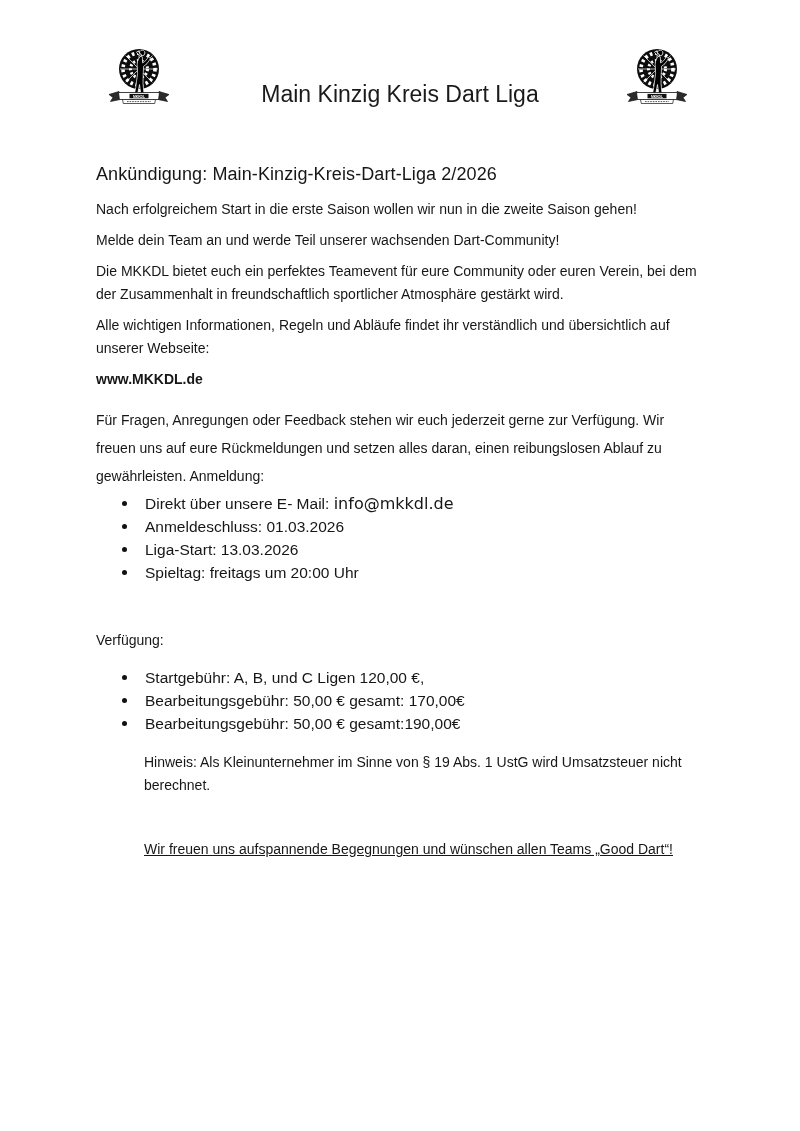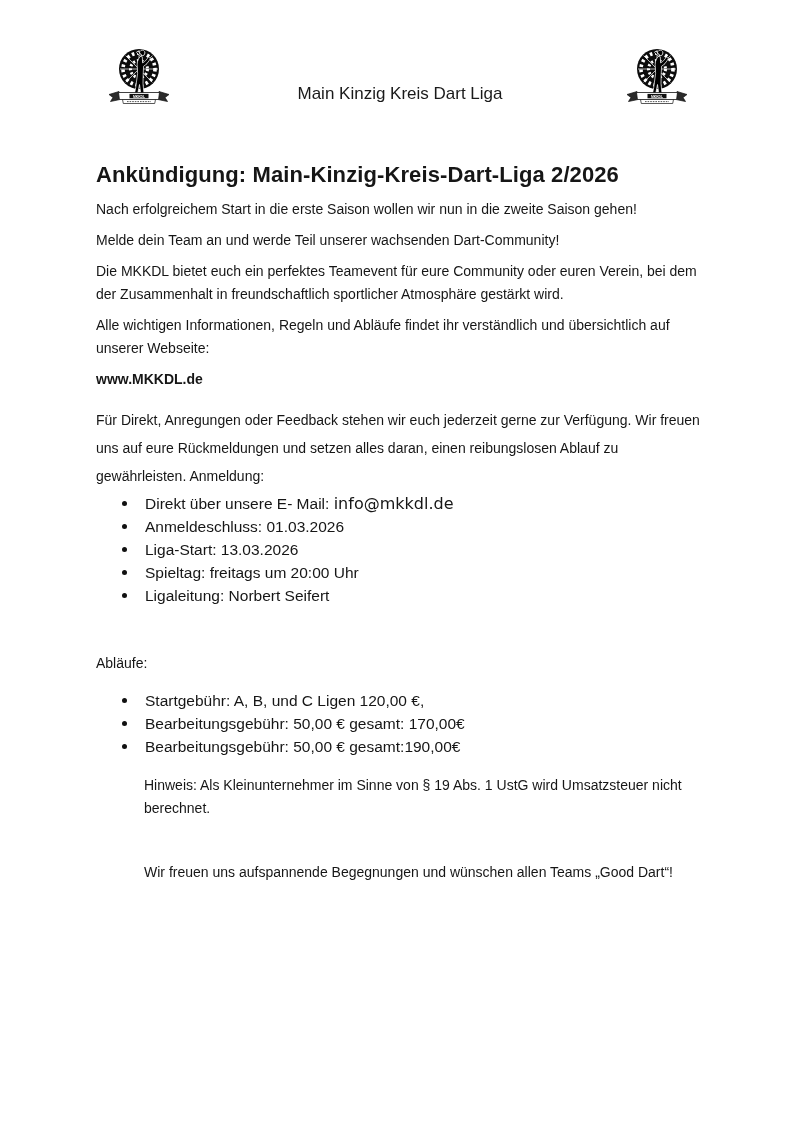--- a/index.html
+++ b/index.html
@@ -17,30 +17,30 @@
   }
   
   .doc-header { position: relative; height: 130px; }
   .logo { position: absolute; top: 47px; width: 66px; height: 58px; }
   .logo-left  { left: 106px; }
   .logo-right { left: 624px; }
   .doc-title {
     position: absolute;
     left: 0; right: 0; top: 84px;
     text-align: center;
-    font-size: 17px;
+    font-size: 23px;
     line-height: 20px;
     color: #1a1a1a;
   }
   
   .doc-body { margin: 0 96px; }
   .doc-body h1 {
-    font-size: 22px;
+    font-size: 18px;
     line-height: 23px;
-    font-weight: bold;
+    font-weight: normal;
     margin: 33px 0 12px 0;
     letter-spacing: 0.1px;
   }
   .doc-body p {
     font-size: 14px;
     line-height: 23px;
     margin: 0 0 8px 0;
   }
   .website { font-weight: bold; margin-bottom: 15px !important; }
   .contact { line-height: 28px !important; margin-bottom: 2px !important; }
@@ -59,21 +59,21 @@
     border-radius: 50%;
     background: #111;
   }
   .email {
     font-family: "DejaVu Sans", sans-serif;
     font-size: 16px;
   }
   .fees-heading { margin: 45px 0 14px 0 !important; }
   .indented { margin-left: 48px !important; max-width: 545px; }
   .hinweis  { margin-top: 16px !important; margin-bottom: 0 !important; }
-  .closing  { margin-top: 41px !important; margin-bottom: 0 !important; }
+  .closing  { margin-top: 41px !important; margin-bottom: 0 !important; text-decoration: underline; }
 </style>
 </head>
 <body>
 
 <div class="page">
 
   <header class="doc-header">
 
     <div class="logo logo-left">
       <svg viewBox="0 0 66 58" width="66" height="58">
@@ -146,31 +146,30 @@
 
     <h1>Ankündigung: Main-Kinzig-Kreis-Dart-Liga 2/2026</h1>
 
     <p>Nach erfolgreichem Start in die erste Saison wollen wir nun in die zweite Saison gehen!</p>
     <p>Melde dein Team an und werde Teil unserer wachsenden Dart-Community!</p>
     <p>Die MKKDL bietet euch ein perfektes Teamevent für eure Community oder euren Verein, bei dem der Zusammenhalt in freundschaftlich sportlicher Atmosphäre gestärkt wird.</p>
     <p>Alle wichtigen Informationen, Regeln und Abläufe findet ihr verständlich und übersichtlich auf unserer Webseite:</p>
 
     <p class="website">www.MKKDL.de</p>
 
-    <p class="contact">Für Direkt, Anregungen oder Feedback stehen wir euch jederzeit gerne zur Verfügung. Wir freuen uns auf eure Rückmeldungen und setzen alles daran, einen reibungslosen Ablauf zu gewährleisten. Anmeldung:</p>
+    <p class="contact">Für Fragen, Anregungen oder Feedback stehen wir euch jederzeit gerne zur Verfügung. Wir freuen uns auf eure Rückmeldungen und setzen alles daran, einen reibungslosen Ablauf zu gewährleisten. Anmeldung:</p>
 
     <ul>
       <li><span>Direkt über unsere E- Mail: </span><span class="email">info@mkkdl.de</span></li>
       <li>Anmeldeschluss: 01.03.2026</li>
       <li>Liga-Start: 13.03.2026</li>
       <li>Spieltag: freitags um 20:00 Uhr</li>
-      <li>Ligaleitung: Norbert Seifert</li>
     </ul>
 
-    <p class="fees-heading">Abläufe:</p>
+    <p class="fees-heading">Verfügung:</p>
 
     <ul>
       <li>Startgebühr: A, B, und C Ligen 120,00 €,</li>
       <li>Bearbeitungsgebühr: 50,00 € gesamt: 170,00€</li>
       <li>Bearbeitungsgebühr: 50,00 € gesamt:190,00€</li>
     </ul>
 
     <p class="indented hinweis">Hinweis: Als Kleinunternehmer im Sinne von § 19 Abs. 1 UstG wird Umsatzsteuer nicht berechnet.</p>
 
     <p class="indented closing">Wir freuen uns aufspannende Begegnungen und wünschen allen Teams „Good Dart“!</p>

